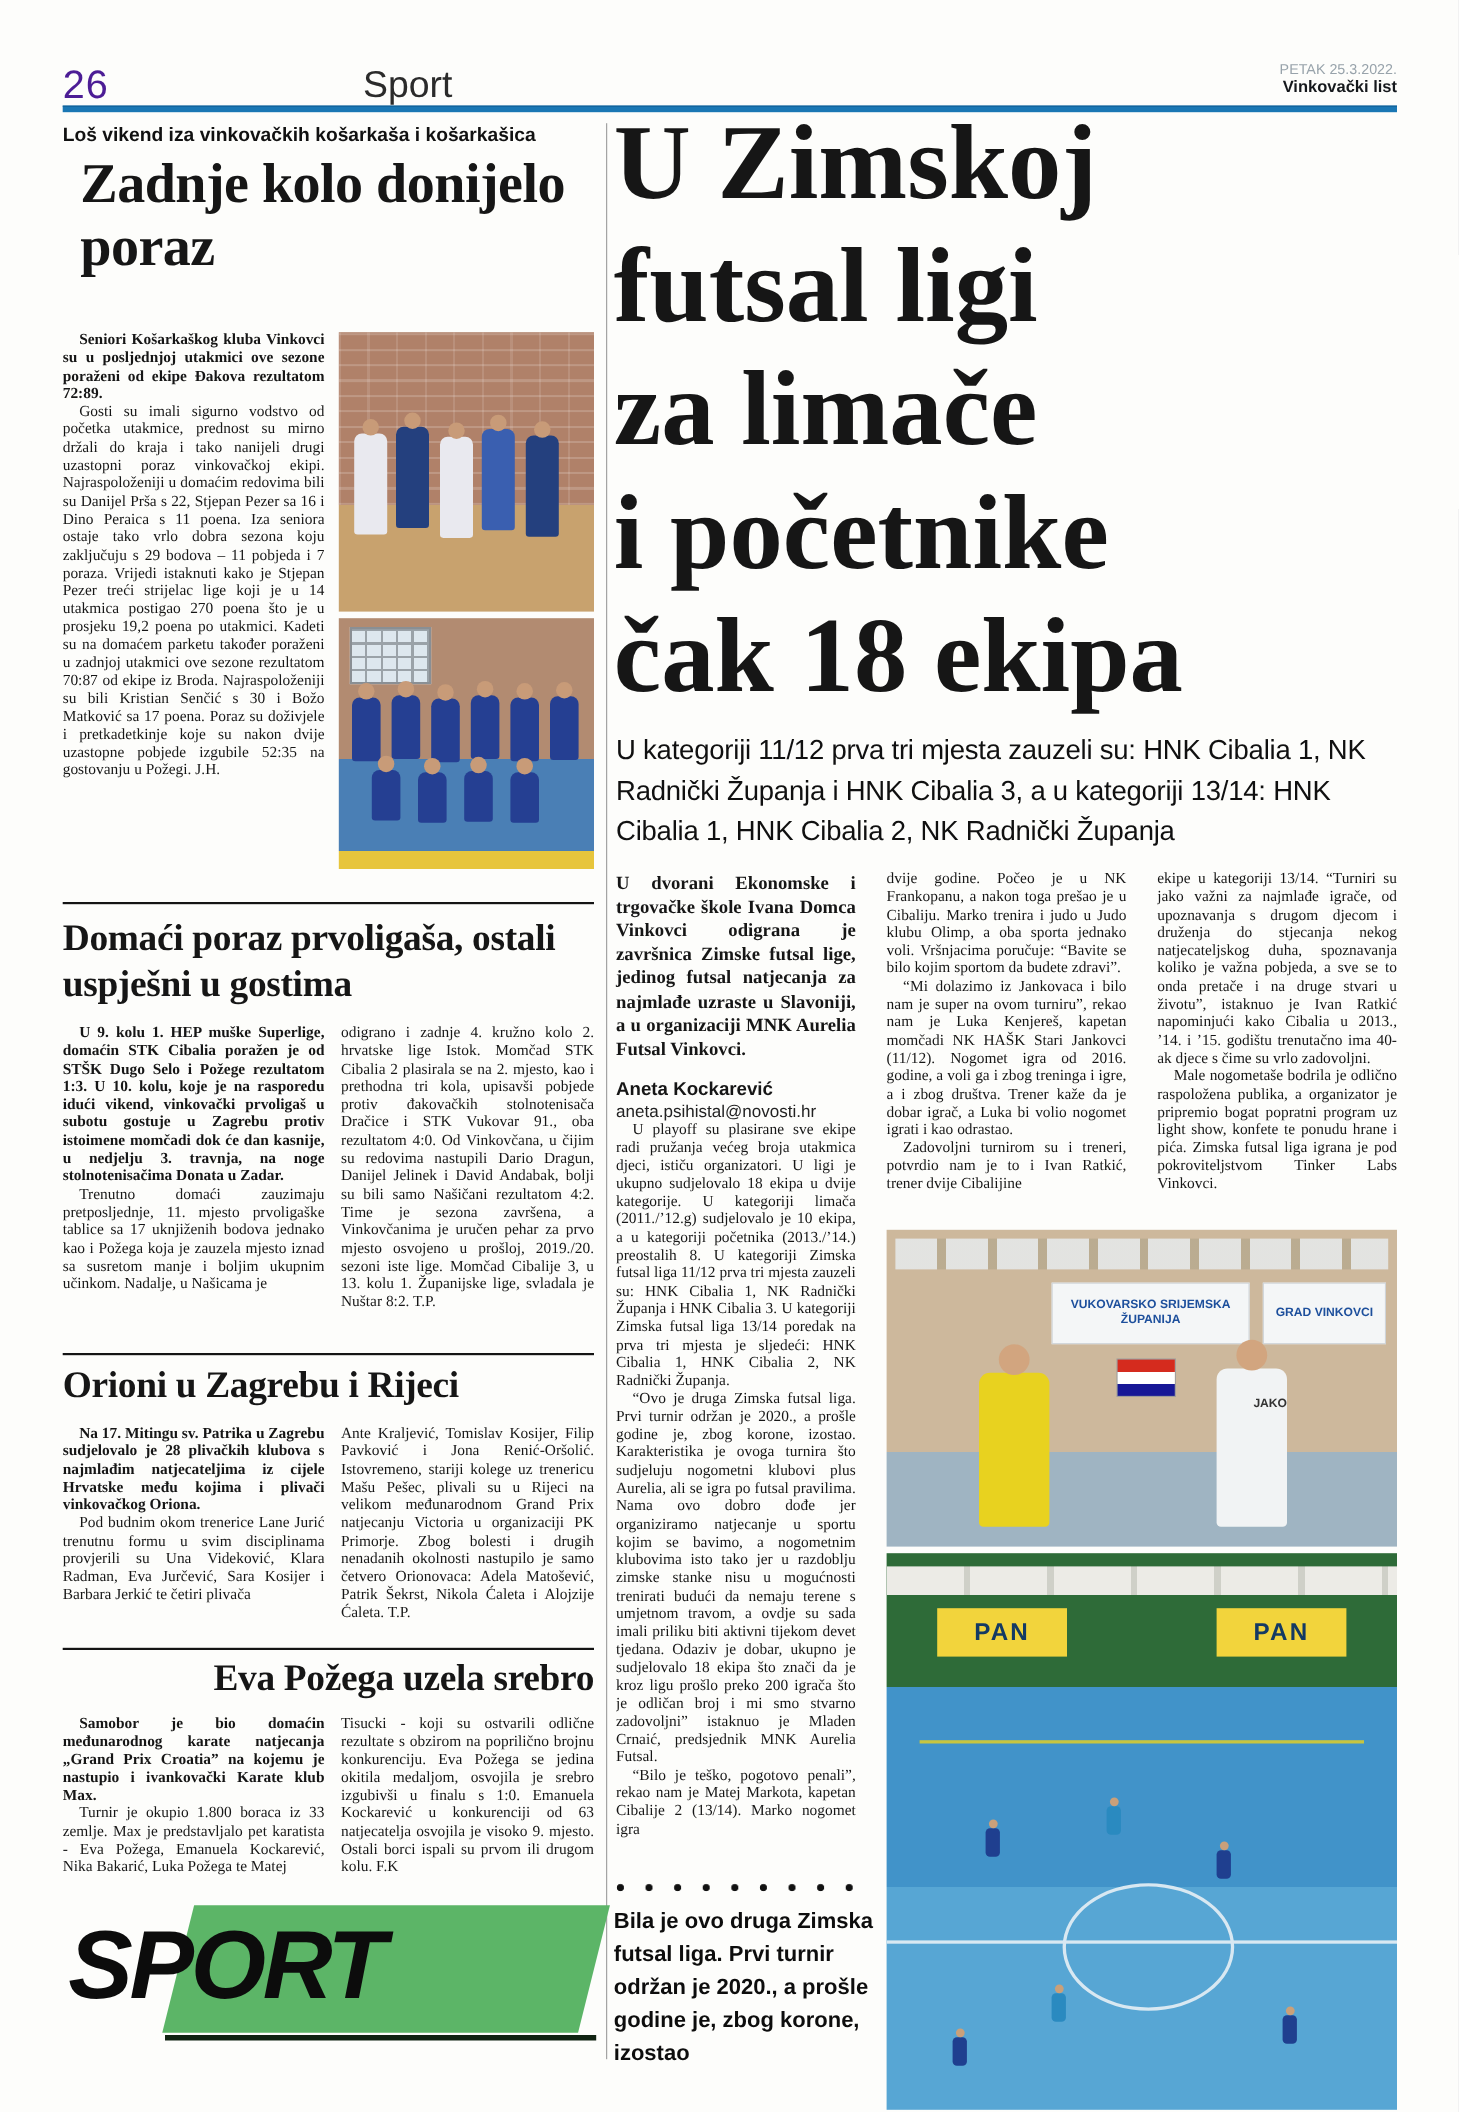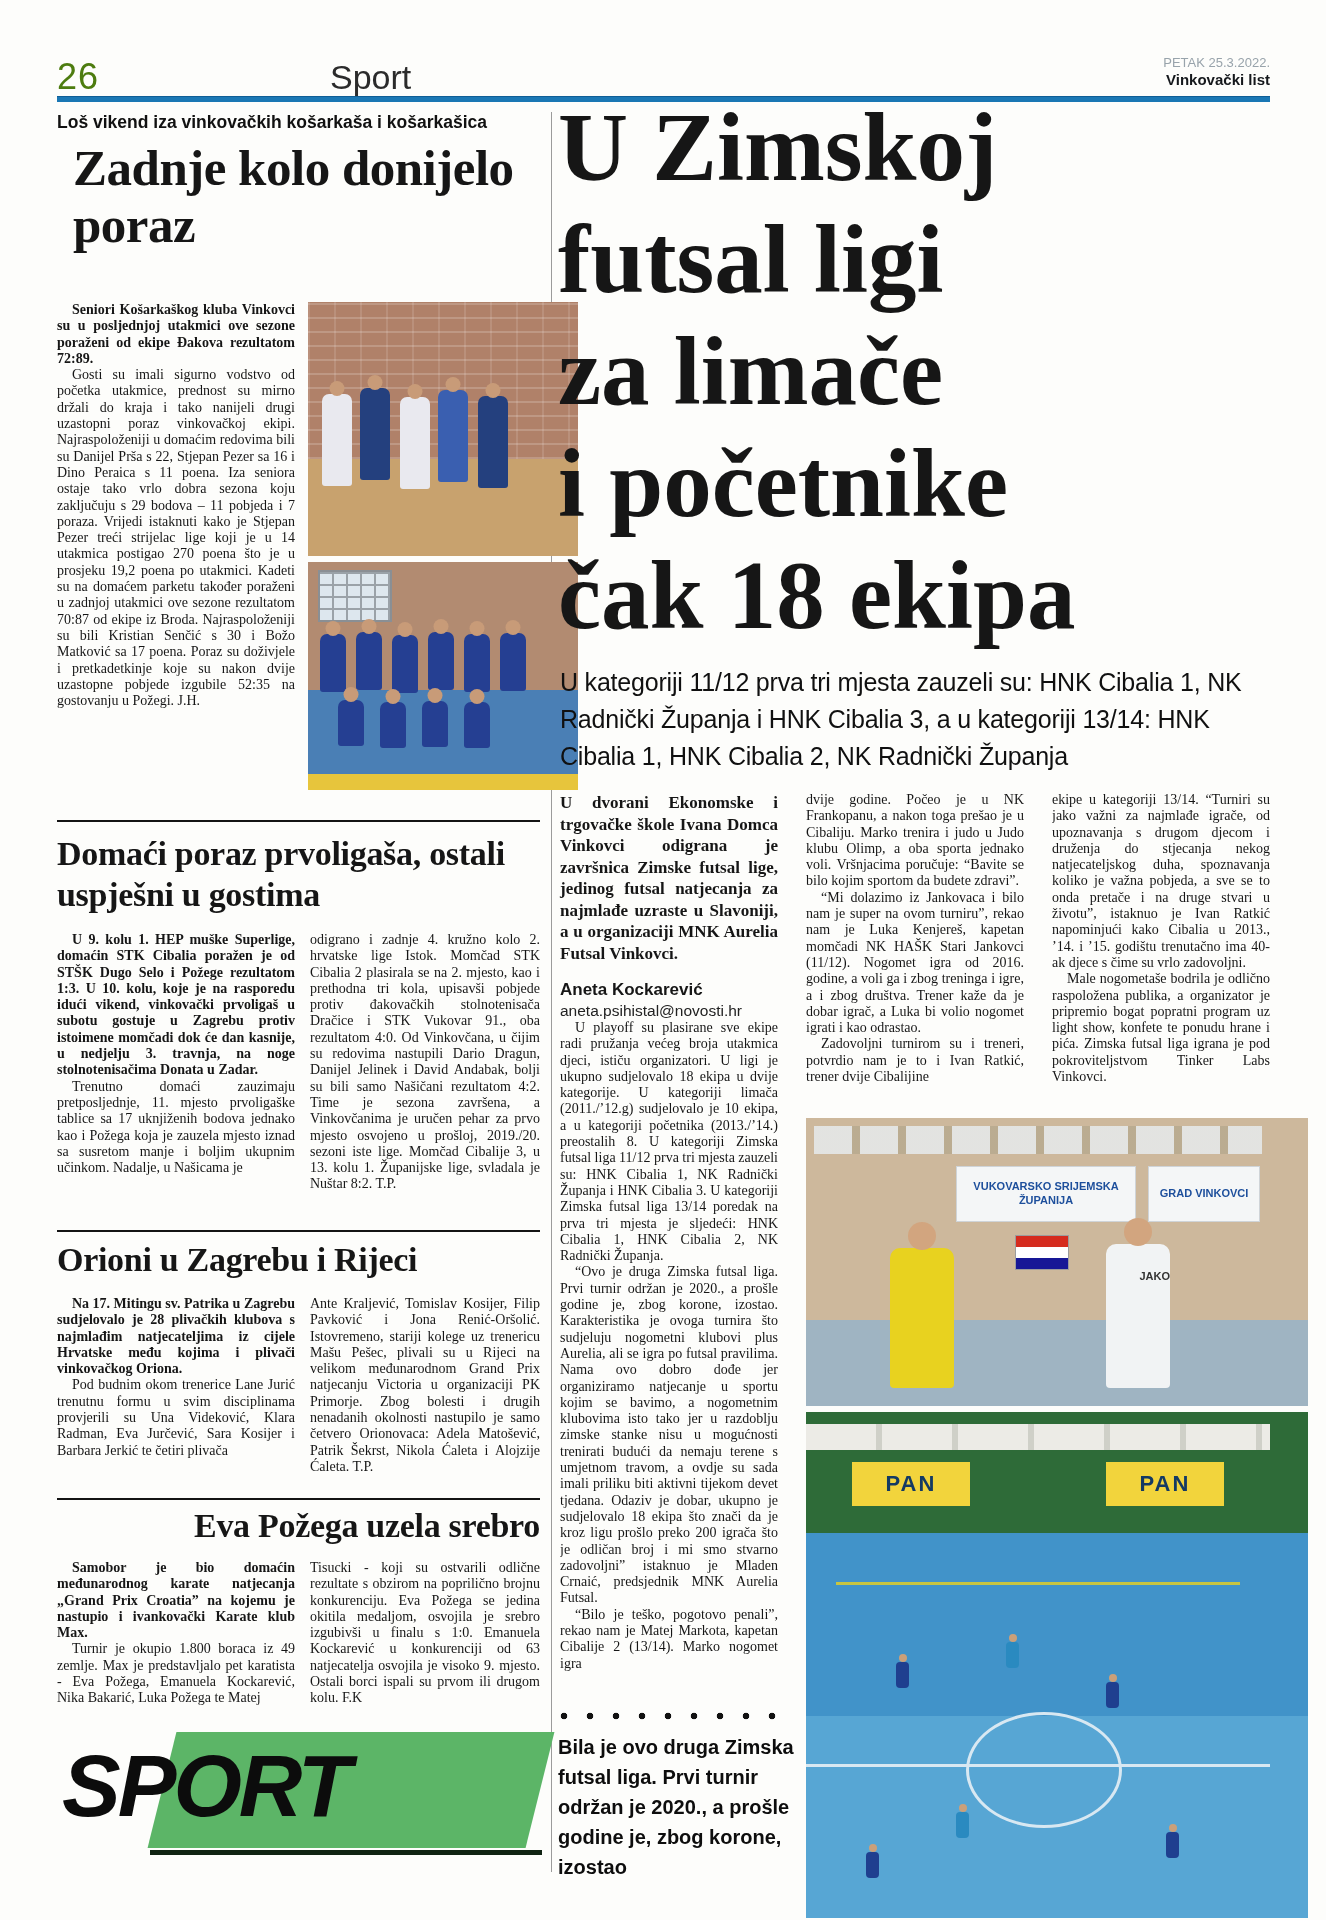--- a/index.html
+++ b/index.html
@@ -1,20 +1,20 @@
 <!DOCTYPE html>
 <html><head>
 <meta charset="utf-8">
 <style>
   html,body{margin:0;padding:0;background:#e9e9e9;}
   .page{position:relative;width:1326px;height:1920px;background:#fdfdfb;margin:0 auto;
         overflow:hidden;font-family:"Liberation Serif",serif;color:#161616;}
   .abs{position:absolute;}
   
-  .pagenum{font-family:"Liberation Sans",sans-serif;font-size:36px;color:#4d7c0f;letter-spacing:1px;}
+  .pagenum{font-family:"Liberation Sans",sans-serif;font-size:36px;color:#4c1d95;letter-spacing:1px;}
   .sectionname{font-family:"Liberation Sans",sans-serif;font-size:34px;color:#2b2b2b;}
   .dateline{font-family:"Liberation Sans",sans-serif;text-align:right;line-height:1.25;}
   .dateline .d1{font-size:13px;color:#98a3ab;}
   .dateline .d2{font-size:15px;color:#15181c;font-weight:bold;}
   .bluerule{height:5px;background:#1a77b4;border-top:1px solid #0f5e95;}
   .vdivider{width:1px;background:#9b9b9b;}
   .hrule{height:2px;background:#141414;}
   
   .kicker{font-family:"Liberation Sans",sans-serif;font-weight:bold;font-size:17.5px;color:#111;}
   .h1a{font-size:51px;line-height:1.12;font-weight:bold;letter-spacing:-0.5px;}
@@ -25,21 +25,21 @@
   
   .futsal-hl{font-size:97px;line-height:112px;font-weight:bold;letter-spacing:0;white-space:nowrap;}
   .deck{font-family:"Liberation Sans",sans-serif;font-size:25px;line-height:37px;color:#101010;letter-spacing:-0.2px;}
   .flead{font-size:17px;line-height:21.5px;font-weight:bold;text-align:justify;}
   .byline{font-family:"Liberation Sans",sans-serif;font-weight:bold;font-size:17px;margin-top:16px;}
   .bymail{font-family:"Liberation Sans",sans-serif;font-size:15.5px;color:#222;margin-top:2px;}
   .dotted{background-image:radial-gradient(circle at 4px 4px,#111 3px,transparent 3.6px);
           background-size:26px 8px;background-repeat:repeat-x;height:8px;}
   .pullquote{font-family:"Liberation Sans",sans-serif;font-weight:bold;font-size:20px;line-height:30px;color:#0d0d0d;}
   
-  .photo{overflow:hidden;position:absolute;padding-left:38px;}
+  .photo{overflow:hidden;position:absolute;}
   .person{position:absolute;border-radius:7px 7px 3px 3px;}
   .person::before{content:"";position:absolute;top:-13px;left:50%;transform:translateX(-50%);
                   width:15px;height:15px;border-radius:50%;background:#c89b78;}
   
   .ph-action{background:linear-gradient(#b08169 0 62%,#c8a26e 62% 100%);}
   .ph-action .bricks{position:absolute;inset:0 0 38% 0;
      background:repeating-linear-gradient(0deg,rgba(255,255,255,.18) 0 2px,transparent 2px 14px),
                 repeating-linear-gradient(90deg,rgba(255,255,255,.12) 0 2px,transparent 2px 26px);}
   .ph-action .person{width:30px;height:92px;}
   .ph-action .person:nth-of-type(2){left:14px;top:92px;background:#e9e9ef;}
@@ -166,21 +166,21 @@
     <p>Pod budnim okom trenerice Lane Jurić trenutnu formu u svim disciplinama provjerili su Una Videković, Klara Radman, Eva Jurčević, Sara Kosijer i Barbara Jerkić te četiri plivača</p>
   </div>
   <div class="abs bodycol" style="left:310px;top:1296px;width:230px;height:196px;">
     <p style="text-indent:0;">Ante Kraljević, Tomislav Kosijer, Filip Pavković i Jona Renić-Oršolić. Istovremeno, stariji kolege uz trenericu Mašu Pešec, plivali su u Rijeci na velikom međunarodnom Grand Prix natjecanju Victoria u organizaciji PK Primorje. Zbog bolesti i drugih nenadanih okolnosti nastupilo je samo četvero Orionovaca: Adela Matošević, Patrik Šekrst, Nikola Ćaleta i Alojzije Ćaleta. T.P.</p>
   </div>
 
   <div class="abs hrule" style="left:57px;top:1498px;width:483px;"></div>
   <div class="abs h2a" style="left:57px;top:1506px;width:483px;text-align:right;">Eva Požega uzela srebro</div>
   <div class="abs bodycol" style="left:57px;top:1560px;width:238px;height:168px;">
     <p class="lead">Samobor je bio domaćin međunarodnog karate natjecanja „Grand Prix Croatia” na kojemu je nastupio i ivankovački Karate klub Max.</p>
-    <p>Turnir je okupio 1.800 boraca iz 49 zemlje. Max je predstavljalo pet karatista - Eva Požega, Emanuela Kockarević, Nika Bakarić, Luka Požega te Matej</p>
+    <p>Turnir je okupio 1.800 boraca iz 33 zemlje. Max je predstavljalo pet karatista - Eva Požega, Emanuela Kockarević, Nika Bakarić, Luka Požega te Matej</p>
   </div>
   <div class="abs bodycol" style="left:310px;top:1560px;width:230px;height:168px;">
     <p style="text-indent:0;">Tisucki - koji su ostvarili odlične rezultate s obzirom na poprilično brojnu konkurenciju. Eva Požega se jedina okitila medaljom, osvojila je srebro izgubivši u finalu s 1:0. Emanuela Kockarević u konkurenciji od 63 natjecatelja osvojila je visoko 9. mjesto. Ostali borci ispali su prvom ili drugom kolu. F.K</p>
   </div>
 
   <div class="abs logo-green" style="left:162px;top:1732px;width:378px;height:116px;"></div>
   <div class="abs logo-underline" style="left:150px;top:1850px;width:392px;height:5px;"></div>
   <div class="abs logo-text" style="left:62px;top:1742px;">SPORT</div>
 
   <div class="abs" style="left:558px;top:92px;">

